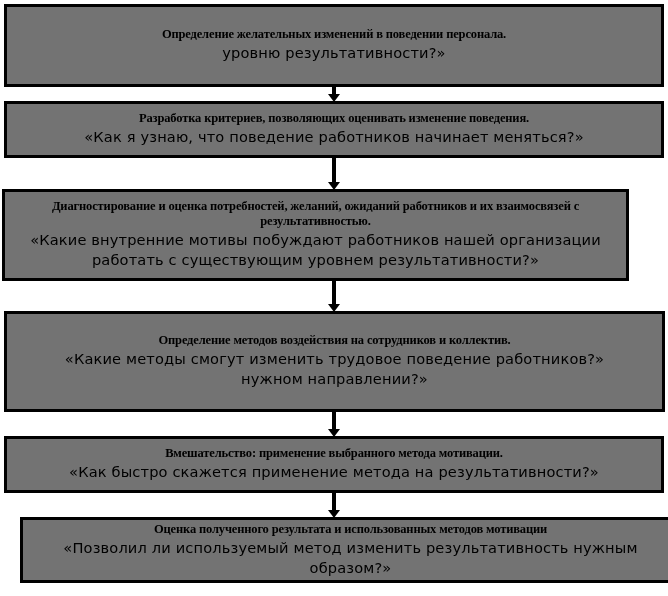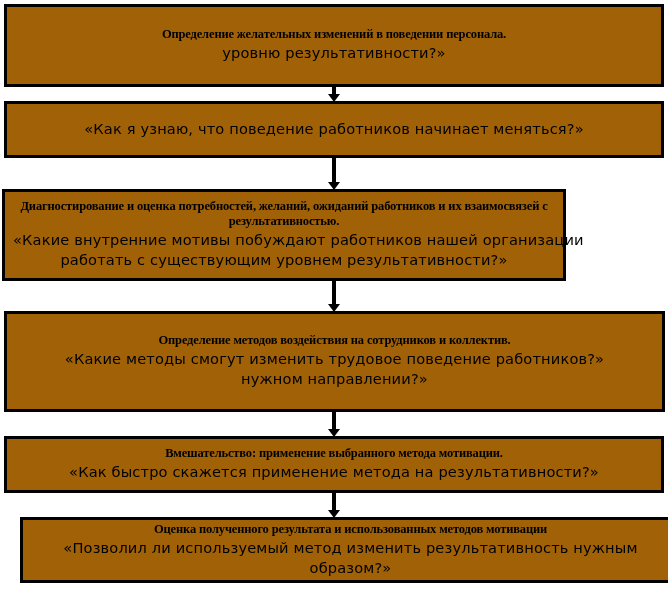--- a/index.html
+++ b/index.html
@@ -20,21 +20,21 @@
     position: relative;
     width: 668px;
     height: 596px;
     background: #ffffff;
   }
 
   .flow-box {
     position: absolute;
     box-sizing: border-box;
     border: 3px solid #000000;
-    background: #a16207;
+    background: #737373;
     text-align: center;
     padding: 3px 6px 4px 6px;
     display: flex;
     flex-direction: column;
     justify-content: center;
   }
 
   .box-heading {
     font-family: "Liberation Serif", "DejaVu Serif", serif;
     font-weight: bold;
@@ -55,22 +55,22 @@
     padding: 0 2px;
   }
   .box-body .body-line {
     display: block;
     white-space: nowrap;
   }
 
   
   #box-1 { left: 4px;  top: 4px;   width: 660px; height: 83px; }
   #box-2 { left: 4px;  top: 101px; width: 660px; height: 57px; }
-  #box-3 { left: 2px;  top: 189px; width: 564px; height: 92px; }
-  #box-4 { left: 4px;  top: 311px; width: 661px; height: 101px; align-items: center; }
+  #box-3 { left: 2px;  top: 189px; width: 627px; height: 92px; }
+  #box-4 { left: 4px;  top: 311px; width: 661px; height: 101px; }
   #box-5 { left: 4px;  top: 436px; width: 660px; height: 57px; text-align: center; }
   #box-6 { left: 20px;  top: 517px; width: 661px; height: 66px; }
 
   
   .connector {
     position: absolute;
     left: 326px;
     width: 16px;
     pointer-events: none;
   }
@@ -122,20 +122,21 @@
       <span class="body-line">уровню результативности?»</span>
     </p>
   </div>
 
   <div class="connector" id="arrow-1">
     <span class="stem"></span>
     <span class="head"></span>
   </div>
 
   <div class="flow-box" id="box-2">
+    <p class="box-heading">Разработка критериев, позволяющих оценивать изменение поведения.</p>
     <p class="box-body">
       <span class="body-line">«Как я узнаю, что поведение работников начинает меняться?»</span>
     </p>
   </div>
 
   <div class="connector" id="arrow-2">
     <span class="stem"></span>
     <span class="head"></span>
   </div>
 

